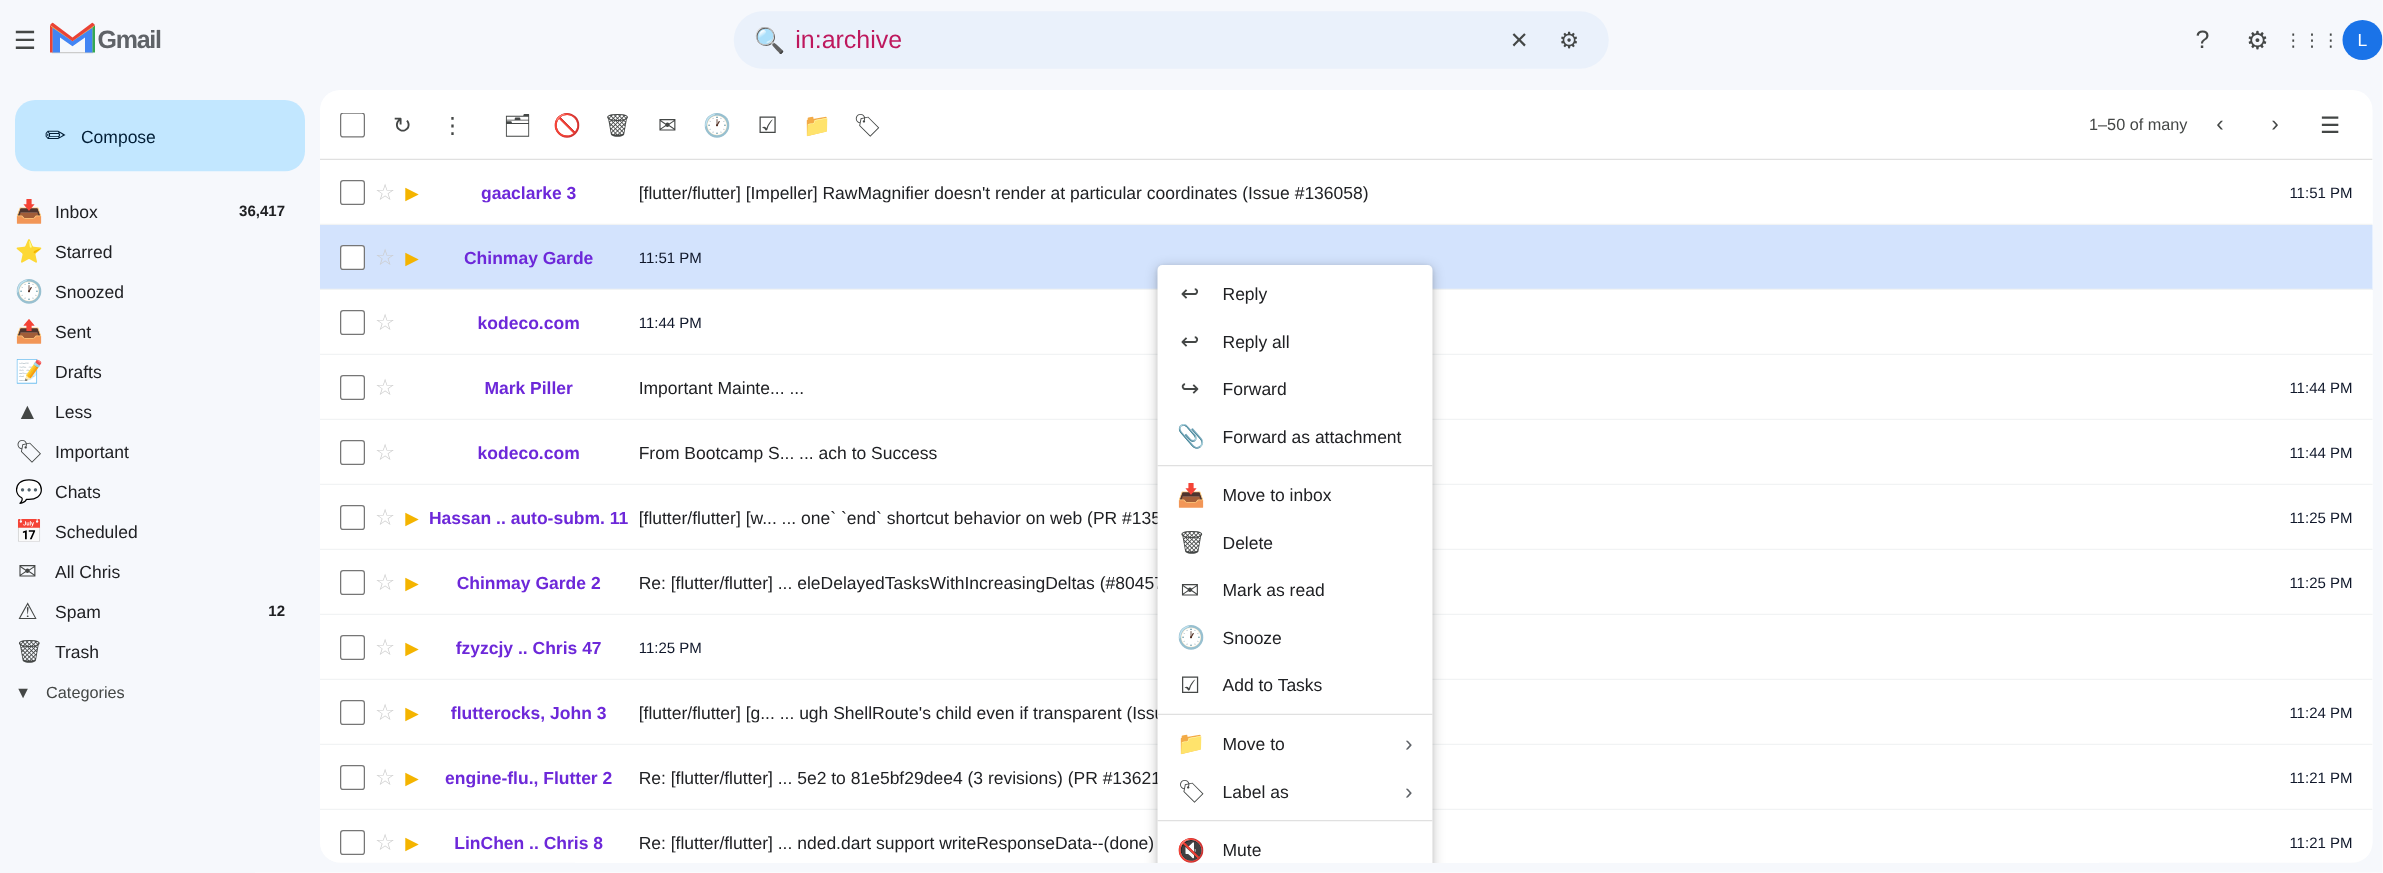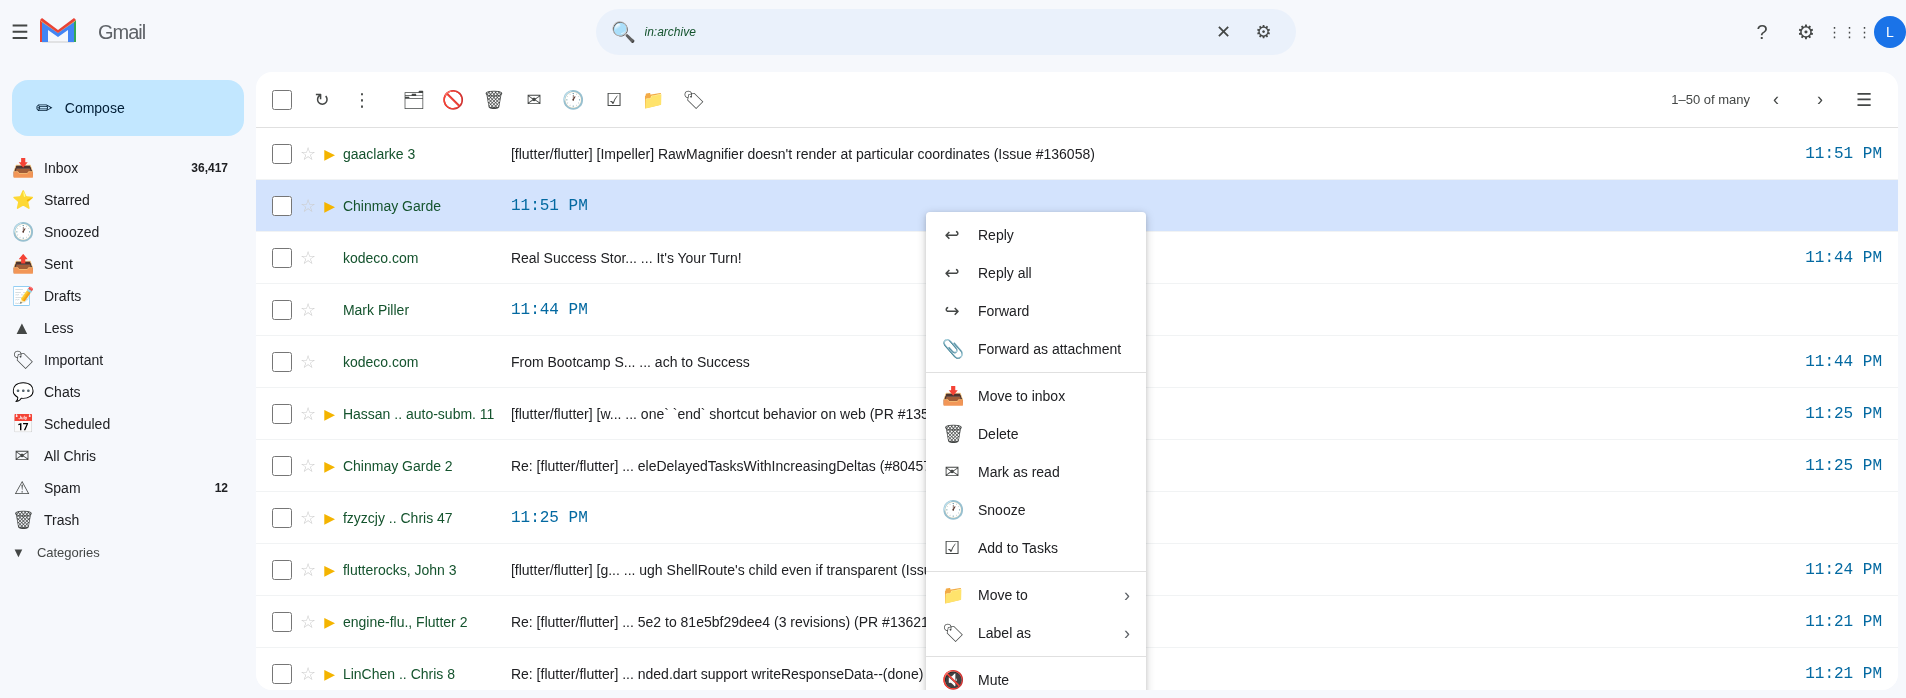--- a/index.html
+++ b/index.html
@@ -135,24 +135,23 @@
       border-radius: 24px;
       padding: 0 16px;
       height: 46px;
       gap: 8px;
       width: 700px;
     }
     .search-bar input {
       background: none;
       border: none;
       outline: none;
-      font-size: 12px;
+      font-size: 20px;
       flex: 1;
-      color: #14532d;
-      font-style: italic;
+      color: #be185d;
     }
     .search-icon { color: #444746; font-size: 20px; }
     .search-clear-btn {
       background: none;
       border: none;
       cursor: pointer;
       color: #444746;
       font-size: 18px;
       border-radius: 50%;
       width: 32px;
@@ -206,43 +205,43 @@
     }
     .row-important {
       font-size: 14px;
       color: #f4b400;
       margin-right: 8px;
       flex-shrink: 0;
     }
     .row-sender {
       width: 160px;
       font-size: 14px;
-      font-weight: 400;
-      color: #14532d;
+      font-weight: 700;
+      color: #6d28d9;
       overflow: hidden;
       text-overflow: ellipsis;
       white-space: nowrap;
       flex-shrink: 0;
       margin-right: 8px;
+      text-align: center;
     }
     .row-subject {
       flex: 1;
       font-size: 14px;
       color: #202124;
       overflow: hidden;
       text-overflow: ellipsis;
       white-space: nowrap;
       margin-right: 8px;
     }
     .row-time {
-      font-size: 16px;
-      color: #0369a1;
+      font-size: 12px;
+      color: #0f172a;
       white-space: nowrap;
       flex-shrink: 0;
-      font-family: Liberation Mono, monospace;
     }
 
     
     .context-menu {
       position: absolute;
       top: 140px;
       left: 670px;
       background: #fff;
       border-radius: 4px;
       box-shadow: 0 2px 10px rgba(0,0,0,0.2), 0 1px 4px rgba(0,0,0,0.1);
@@ -353,21 +352,21 @@
     <div class="gmail-logo">
       <svg width="36" height="28" viewBox="0 0 36 28" xmlns="http://www.w3.org/2000/svg">
         <path d="M2 4l16 11L34 4v20H2V4z" fill="none" stroke="#ccc" stroke-width="1"></path>
         <path d="M2 4l16 11L34 4" fill="none" stroke="#ccc" stroke-width="1"></path>
         <path fill="#4285F4" d="M2 4v20h6V12l10 7 10-7v12h6V4L18 15 2 4z"></path>
         <path fill="#EA4335" d="M2 4L0 2v22h2V4z"></path>
         <path fill="#34A853" d="M34 4l2-2v22h-2V4z"></path>
         <path fill="#FBBC05" d="M2 4L0 2l18 13L36 2l-2 2L18 15 2 4z"></path>
         <path fill="#EA4335" d="M0 2l18 13L36 2 34 0 18 12 2 0 0 2z"></path>
       </svg>
-      <span style="font-size:20px;color:#5f6368;margin-left:20px;font-weight:400">Gmail</span>
+      <span style="font-size:20px;color:#5f6368;margin-left:0;font-weight:700">Gmail</span>
     </div>
 
     <div style="flex:1;display:flex;justify-content:center;align-items:center;padding:0 16px;">
       <div class="search-bar">
         <span class="search-icon">🔍</span>
         <input type="text" value="in:archive" style="">
         <button class="search-clear-btn">✕</button>
         <button class="search-advanced-btn">⚙</button>
       </div>
     </div>
@@ -486,29 +485,29 @@
           <span class="row-important">▶</span>
           <span class="row-sender">Chinmay Garde</span>
           <span class="row-time">11:51 PM</span>
         </div>
 
         <div class="email-row">
           <input type="checkbox" class="row-checkbox" style="">
           <span class="row-star">☆</span>
           <span class="row-important" style="color:transparent;">▶</span>
           <span class="row-sender">kodeco.com</span>
-          <span class="row-subject">Real Success Stor... ... It's Your Turn!</span>
           <span class="row-time">11:44 PM</span>
         </div>
 
         <div class="email-row">
           <input type="checkbox" class="row-checkbox" style="">
           <span class="row-star">☆</span>
           <span class="row-important" style="color:transparent;">▶</span>
           <span class="row-sender">Mark Piller</span>
+          <span class="row-subject">Important Mainte... ...</span>
           <span class="row-time">11:44 PM</span>
         </div>
 
         <div class="email-row">
           <input type="checkbox" class="row-checkbox" style="">
           <span class="row-star">☆</span>
           <span class="row-important" style="color:transparent;">▶</span>
           <span class="row-sender">kodeco.com</span>
           <span class="row-subject">From Bootcamp S... ... ach to Success</span>
           <span class="row-time">11:44 PM</span>

